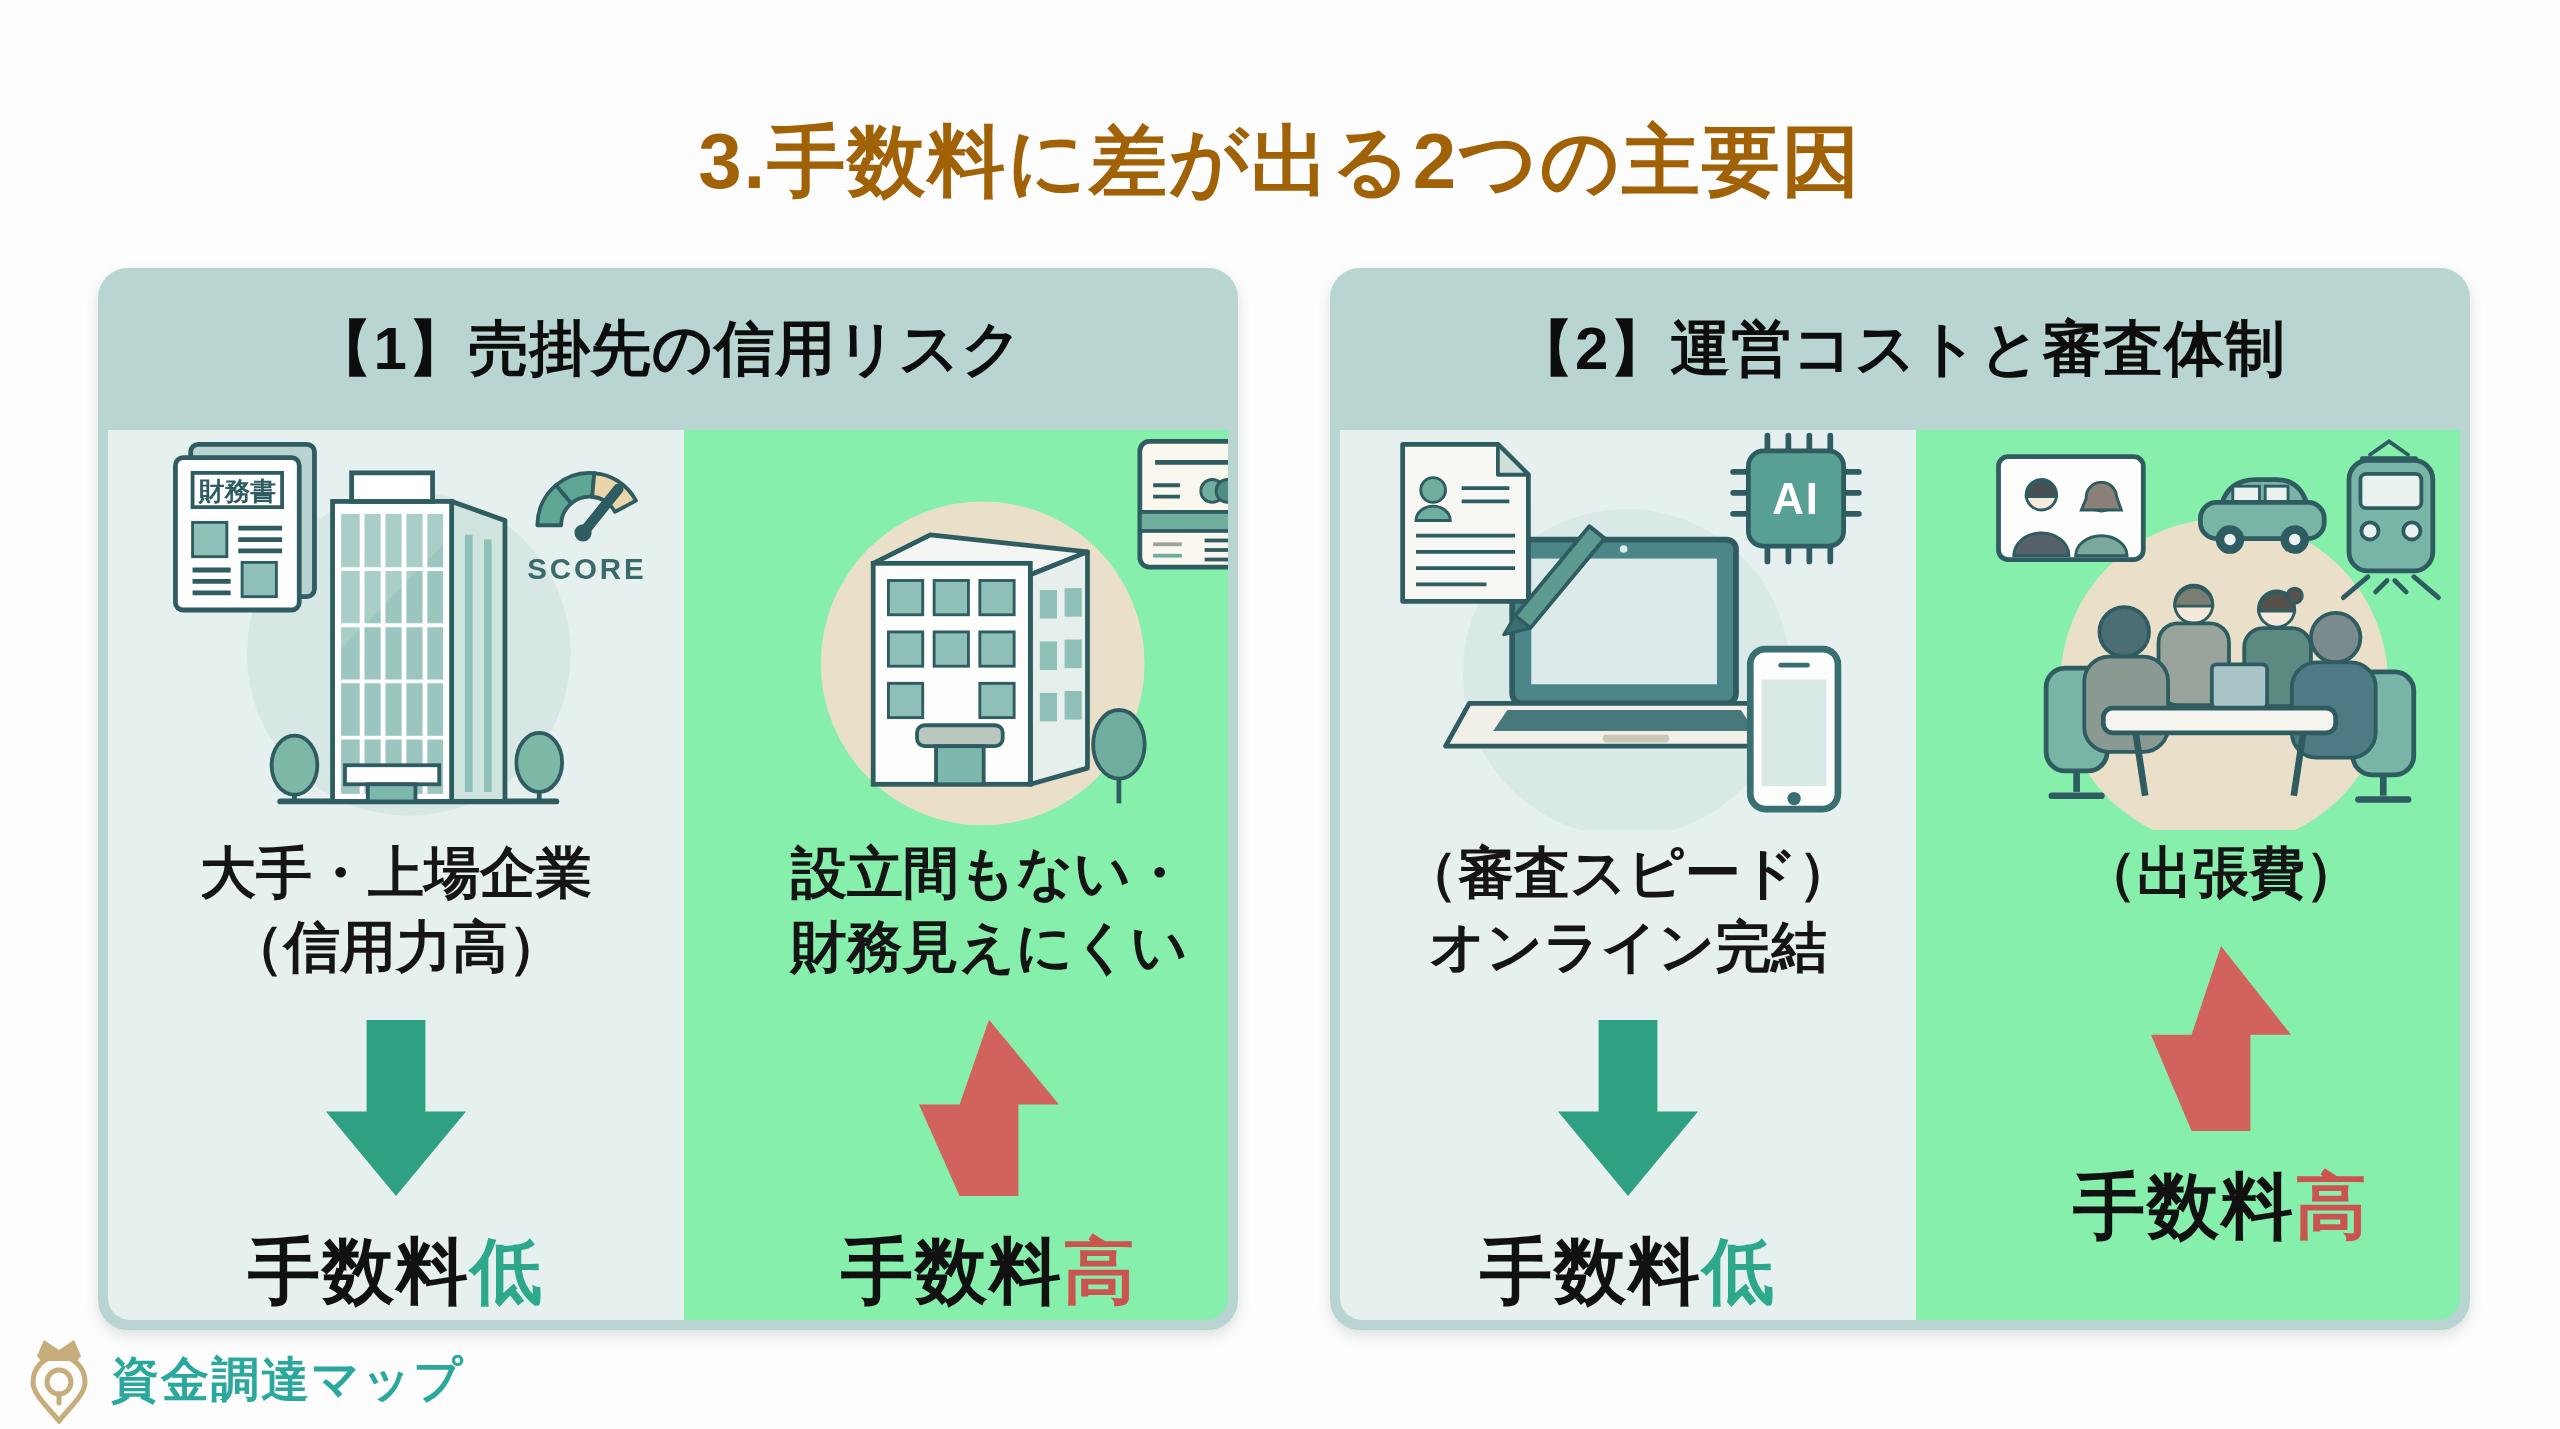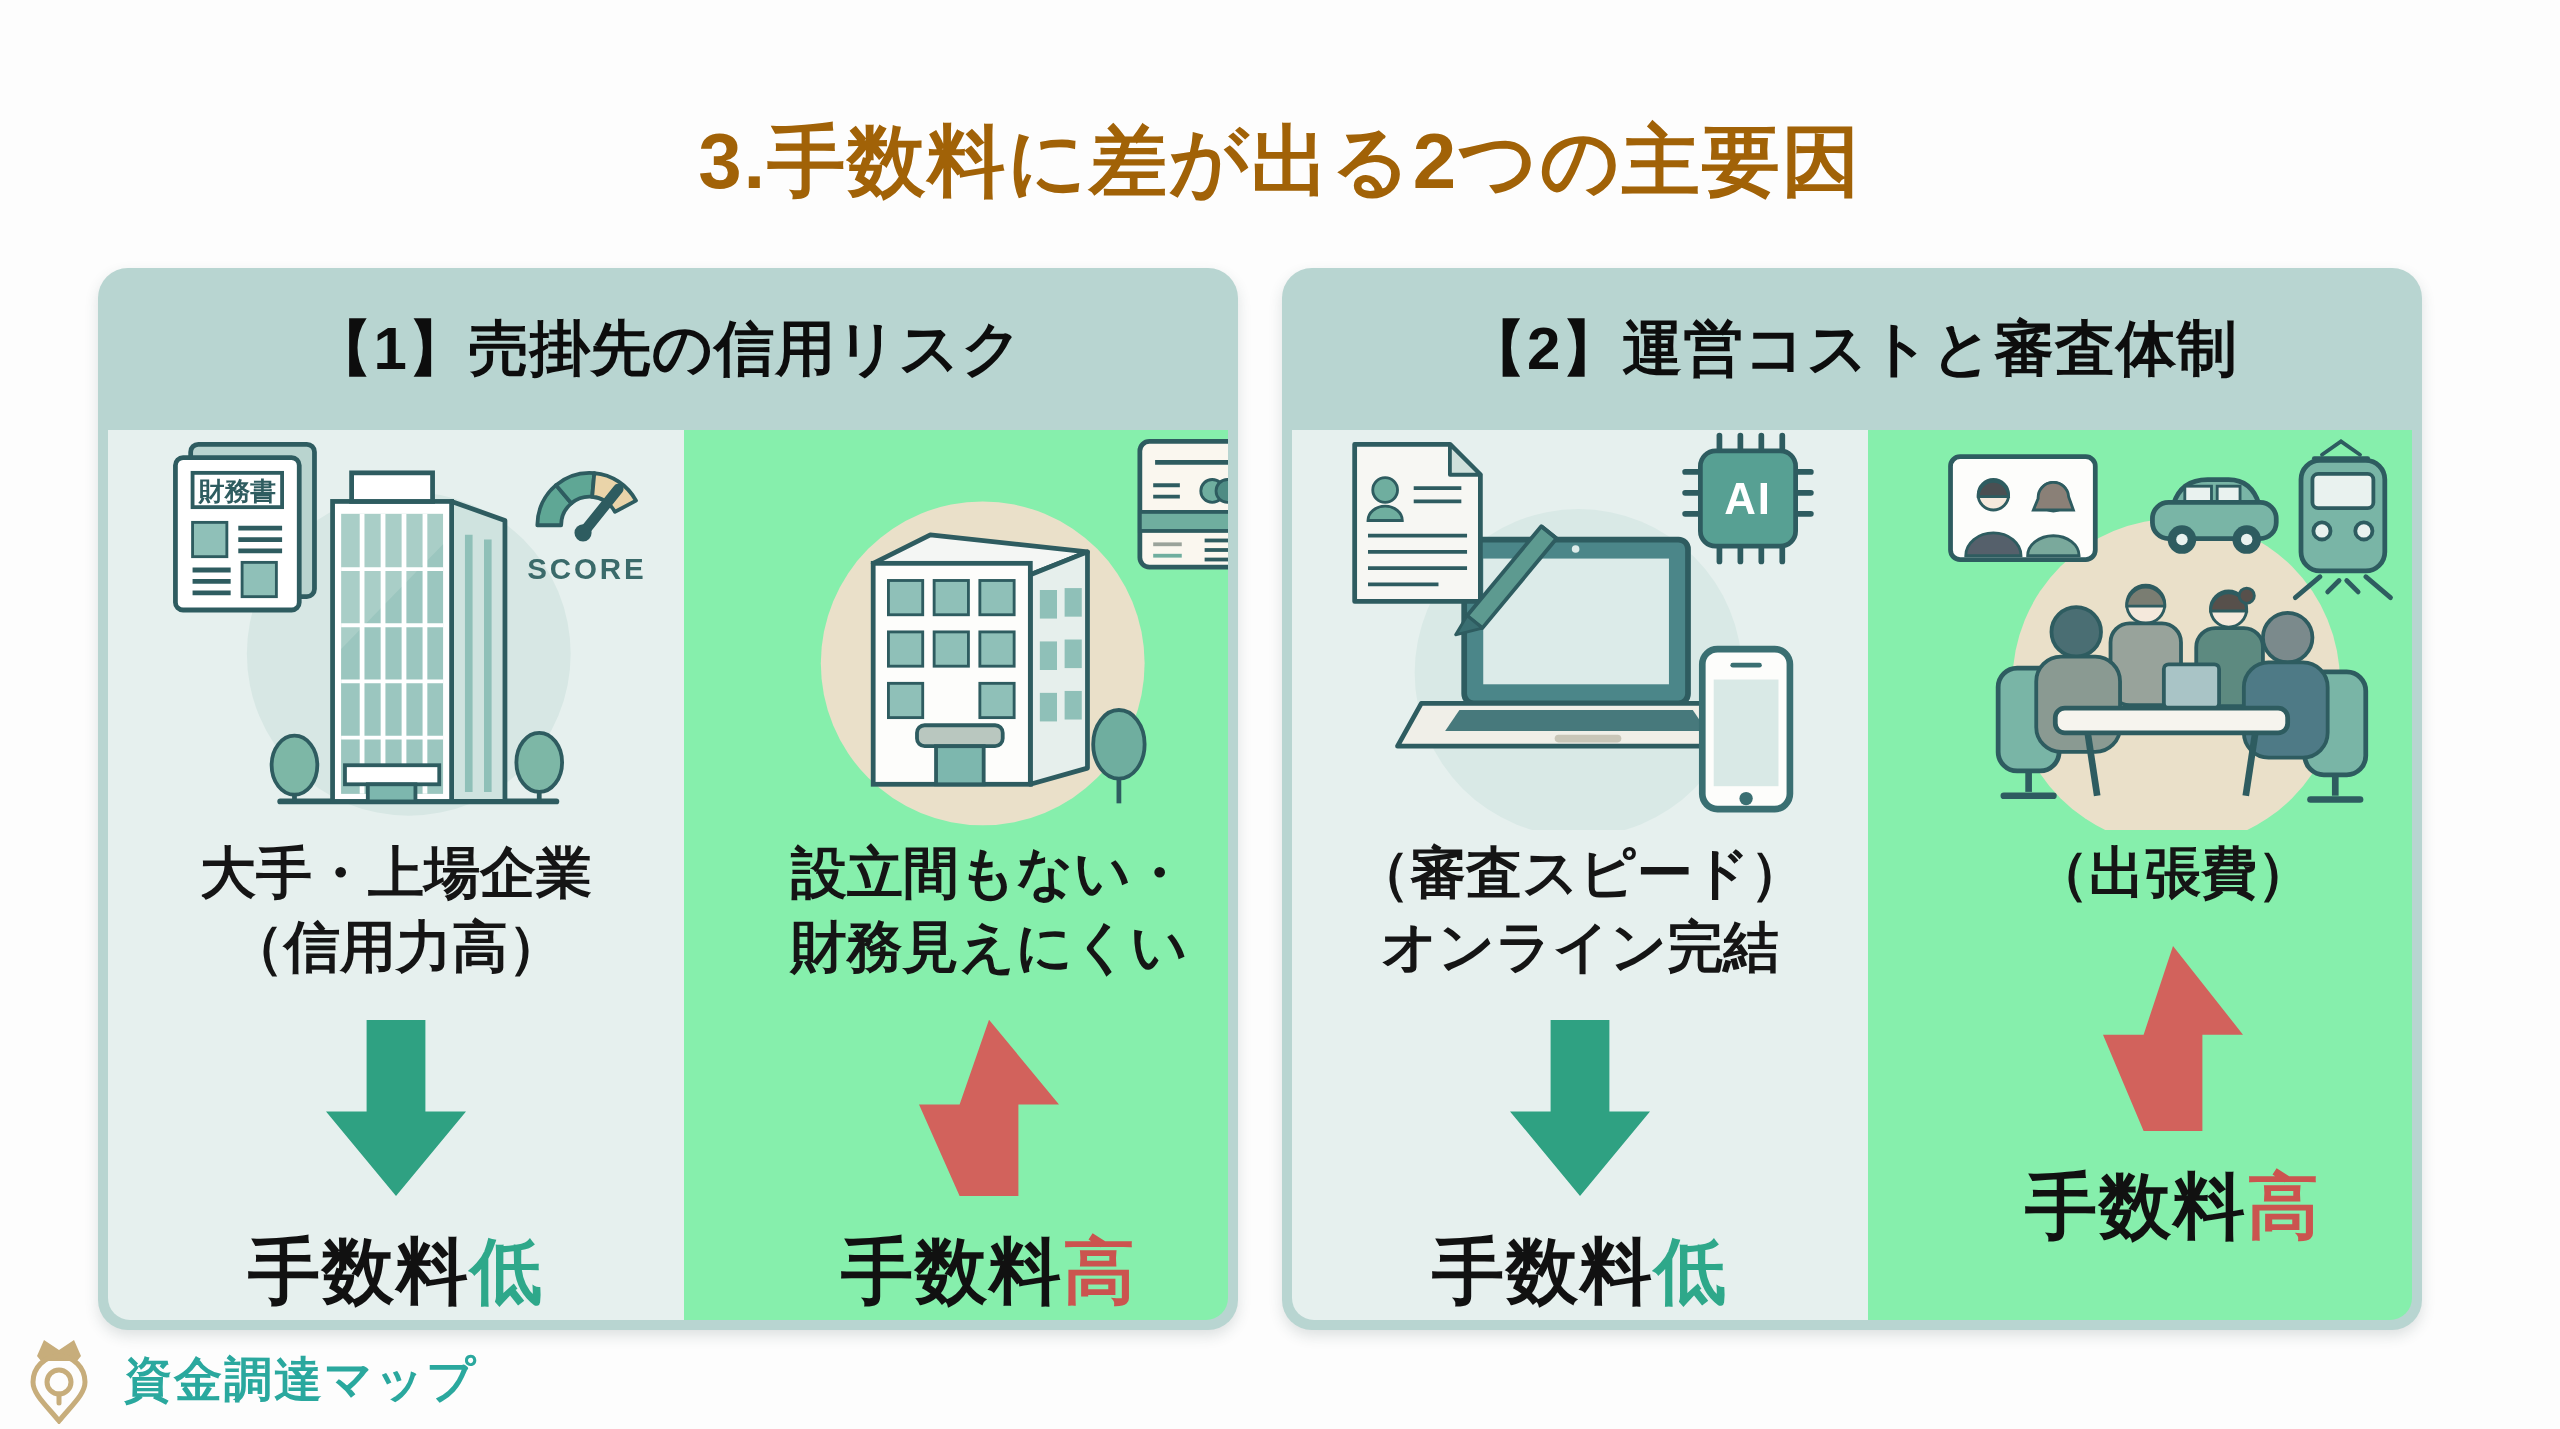--- a/index.html
+++ b/index.html
@@ -16,21 +16,21 @@
   .main-title{
     position:absolute;top:58px;left:0;width:100%;
     text-align:center;
     font-size:78px;font-weight:bold;color:#a16207;
     letter-spacing:2px;
   }
 
   
   .panels{
     position:absolute;top:268px;left:98px;
-    display:flex;gap:44px;align-items:center;
+    display:flex;gap:92px;align-items:center;
   }
   .panel{
     width:1140px;height:1062px;
     background:#b8d5d1;
     border-radius:30px;
     box-sizing:border-box;
     padding:0 10px 10px 10px;
     box-shadow:0 6px 14px rgba(40,70,70,.15);
   }
   .panel-header{
@@ -71,21 +71,21 @@
   }
   .fee-line{
     font-size:72px;font-weight:bold;color:#111;letter-spacing:2px;
   }
   .fee-accent-low{color:#2ea88a;}
   .fee-accent-high{color:#cb544f;}
 
   
   .brand-logo{
     position:absolute;left:26px;top:1336px;height:88px;
-    display:flex;align-items:center;gap:32px;
+    display:flex;align-items:center;gap:19px;
   }
   .brand-name{
     font-size:48px;font-weight:bold;color:#2aa89e;letter-spacing:2px;
   }
 
   
   text{font-family:"Liberation Sans","DejaVu Sans",sans-serif;}
 </style>
 </head>
 <body>

